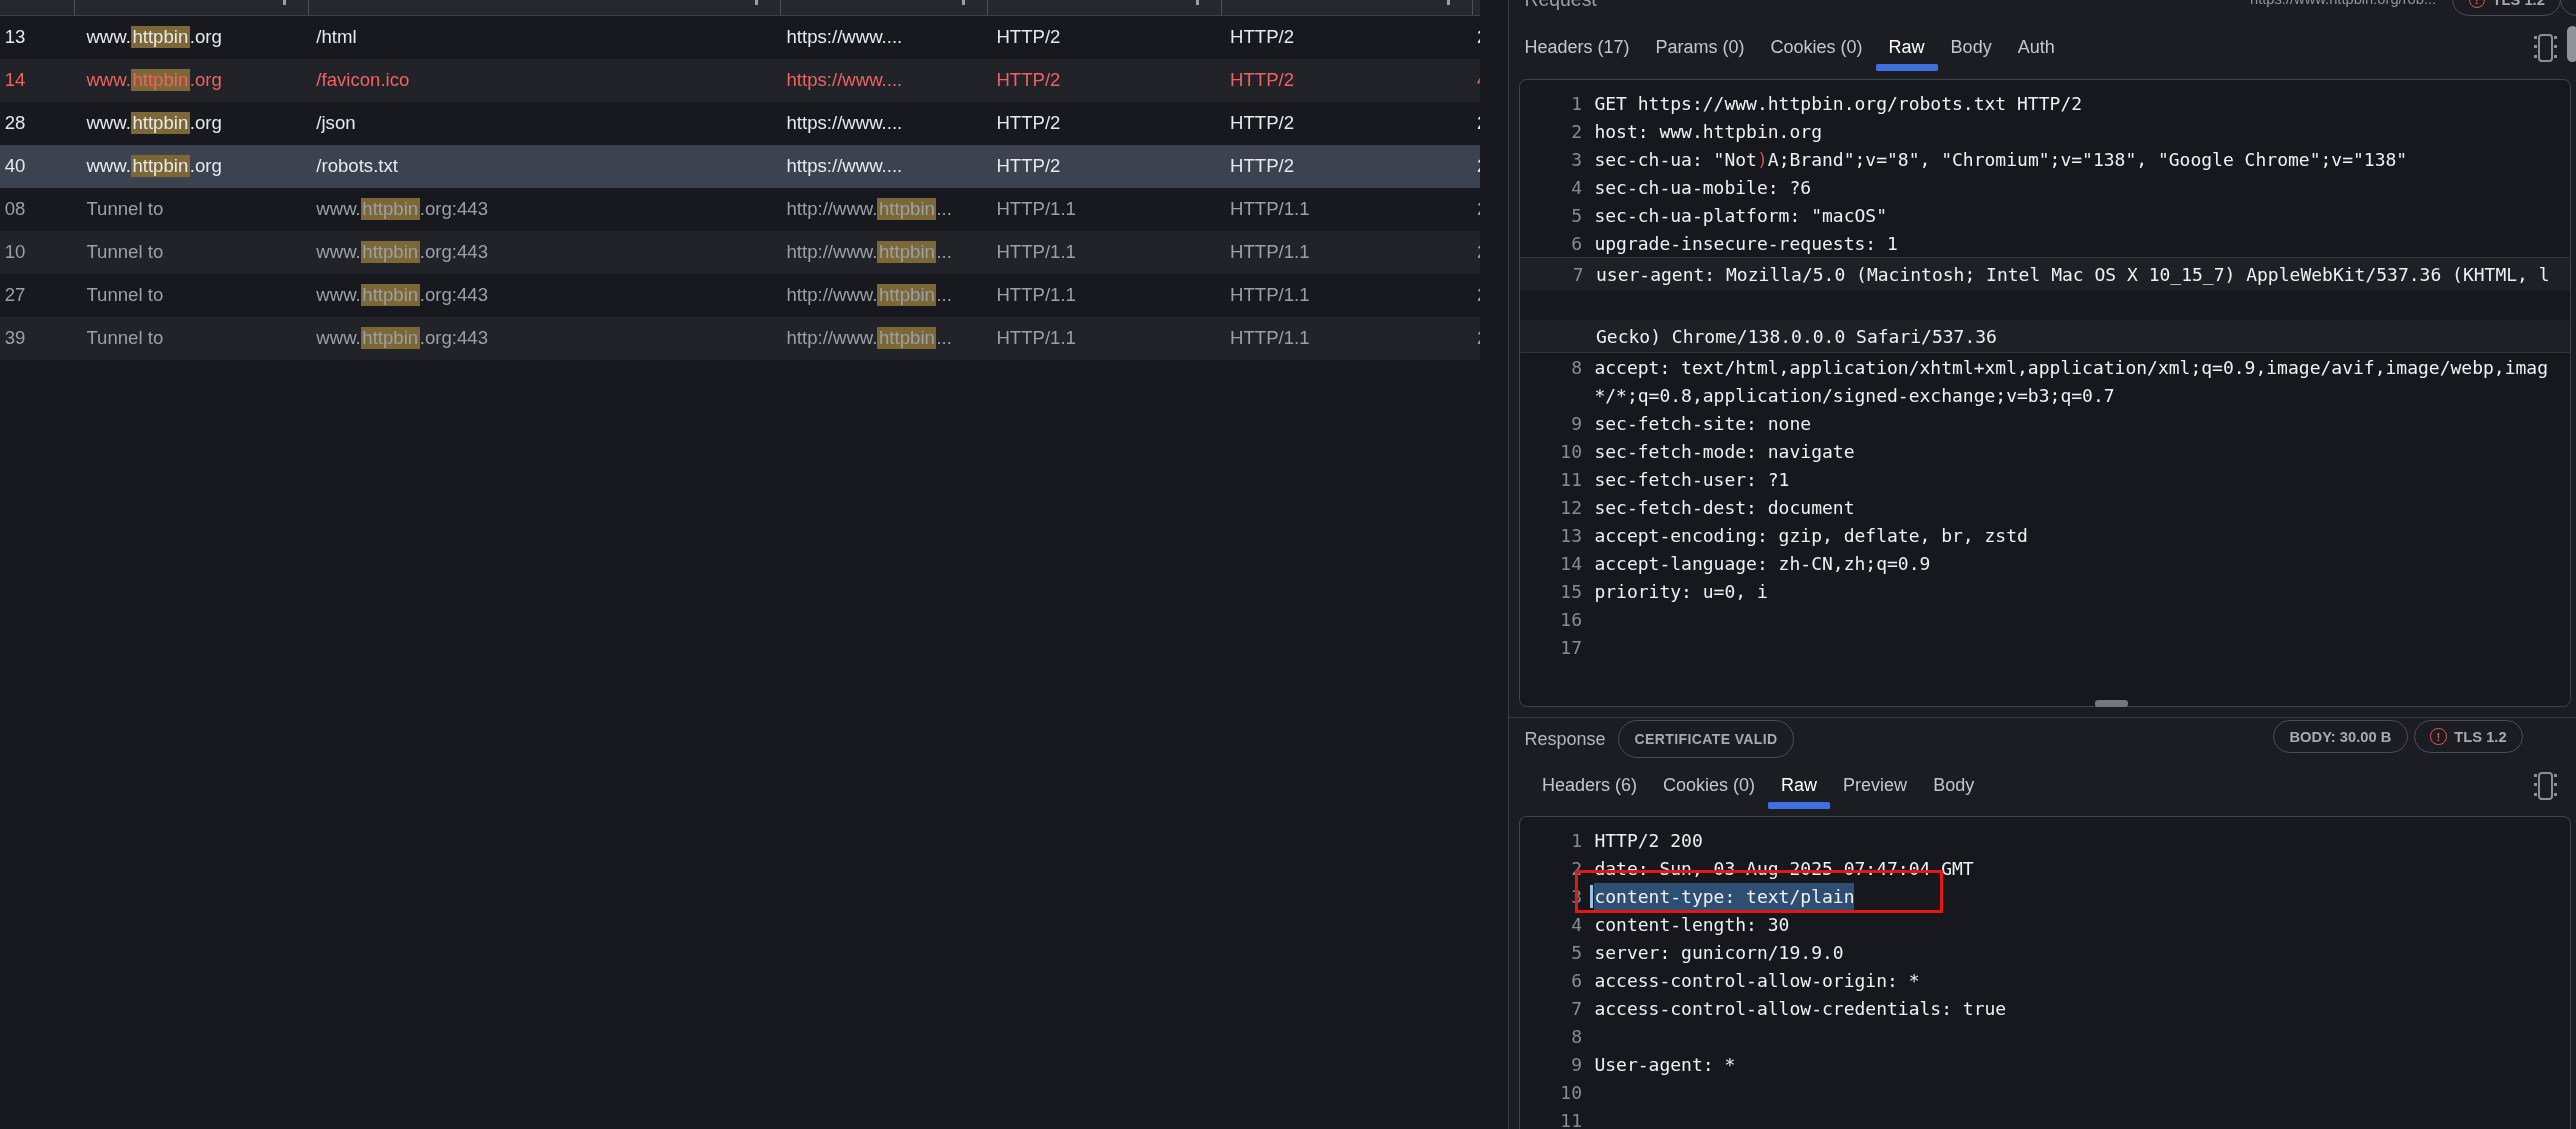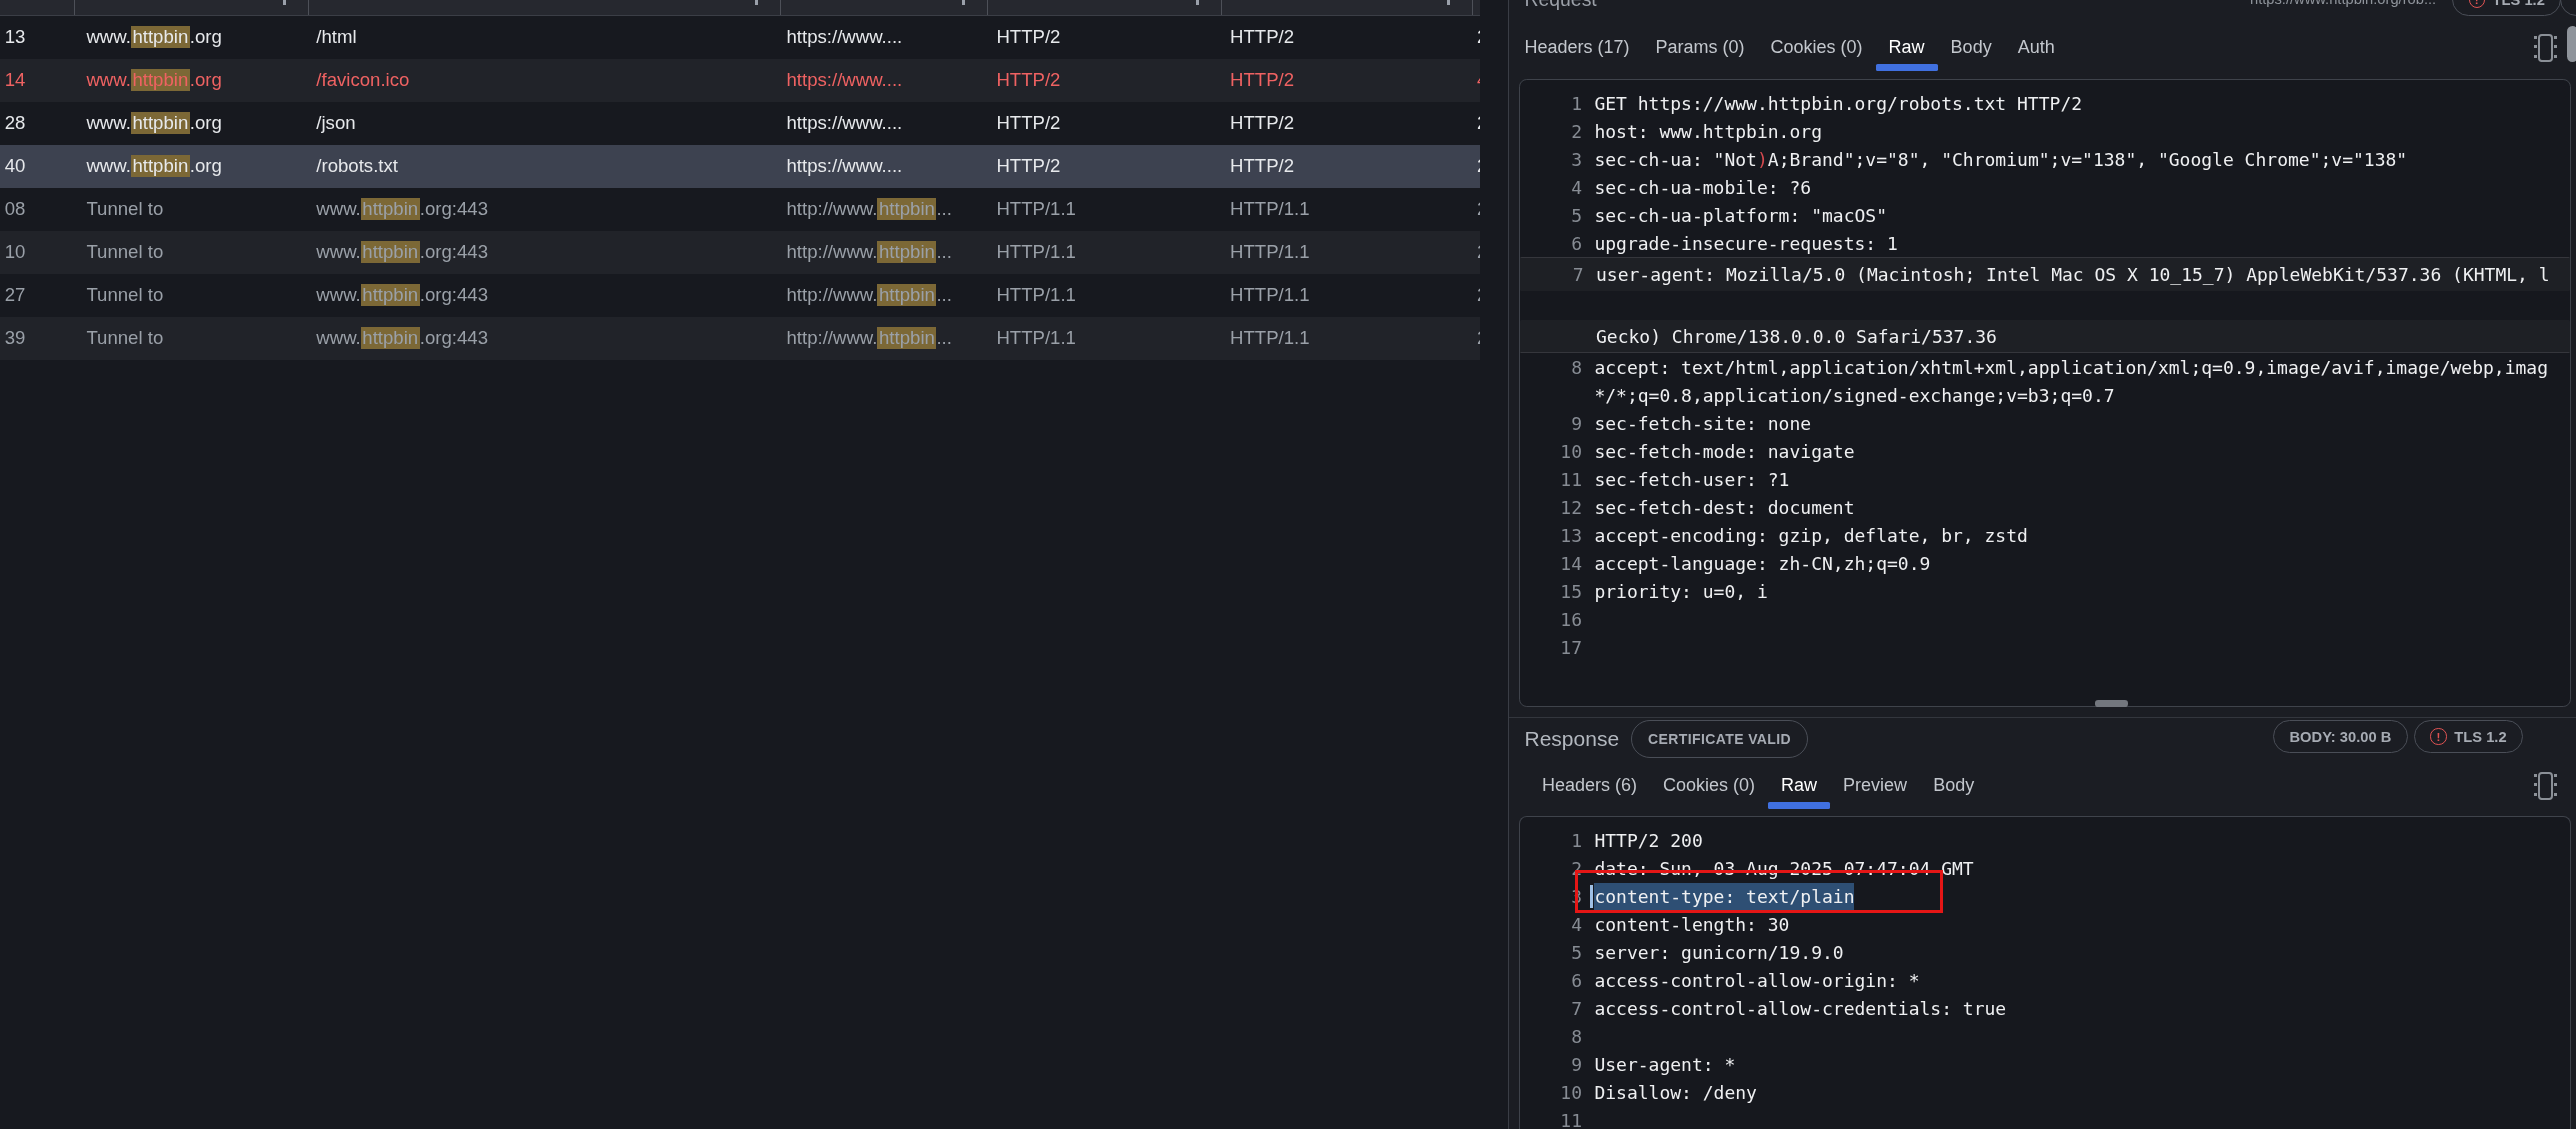--- a/index.html
+++ b/index.html
@@ -92,21 +92,21 @@
 
   #req-scrollthumb{position:absolute;left:1058px;top:26px;width:11px;height:36px;
         background:#8f949b;border-radius:5.4px;}
 
   #pane-divider{position:absolute;left:0;top:694px;width:1068px;height:23px;}
   #divider-handle{position:absolute;left:586px;top:6.2px;width:33px;height:7px;
         background:#73777e;border-radius:3.1px;}
   #divider-line{position:absolute;left:0;top:22.5px;width:1068px;height:1.6px;background:#33363d;}
 
   #resp-header{position:absolute;left:15.5px;top:720px;display:flex;align-items:center;gap:12.4px;}
-  #resp-title{font-size:21px;color:#b3b8bf;}
+  #resp-title{font-size:18px;color:#b3b8bf;}
   .pill.cert{height:38px;font-size:14px;letter-spacing:0.4px;}
   #resp-badges{position:absolute;left:764px;top:720px;display:flex;gap:6px;}
 
   #annotation-box{position:absolute;left:1575px;top:870px;width:368px;height:43px;
         border:3.1px solid #e51616;z-index:50;pointer-events:none;box-sizing:border-box;}
 </style>
 </head>
 <body>
 
 <div id="app">
@@ -292,20 +292,20 @@
     <div class="codebox" id="resp-code">
         <div class="crow"><span class="ln">1</span><span class="ct"><span>HTTP/2 200</span></span></div>
         <div class="crow"><span class="ln">2</span><span class="ct"><span>date: Sun, 03 Aug 2025 07:47:04 GMT</span></span></div>
         <div class="crow"><span class="ln">3</span><span class="ct"><span class="caret"></span><span class="sel">content-type: text/plain</span></span></div>
         <div class="crow"><span class="ln">4</span><span class="ct"><span>content-length: 30</span></span></div>
         <div class="crow"><span class="ln">5</span><span class="ct"><span>server: gunicorn/19.9.0</span></span></div>
         <div class="crow"><span class="ln">6</span><span class="ct"><span>access-control-allow-origin: *</span></span></div>
         <div class="crow"><span class="ln">7</span><span class="ct"><span>access-control-allow-credentials: true</span></span></div>
         <div class="crow"><span class="ln">8</span><span class="ct"></span></div>
         <div class="crow"><span class="ln">9</span><span class="ct"><span>User-agent: *</span></span></div>
-        <div class="crow"><span class="ln">10</span><span class="ct"><span>Disallow: /deny</span></span></div>
+        <div class="crow"><span class="ln">10</span></div>
         <div class="crow"><span class="ln">11</span><span class="ct"></span></div>
       </div>
   </div>
 
   <div id="annotation-box"></div>
 </div>
 
 
 </body></html>

